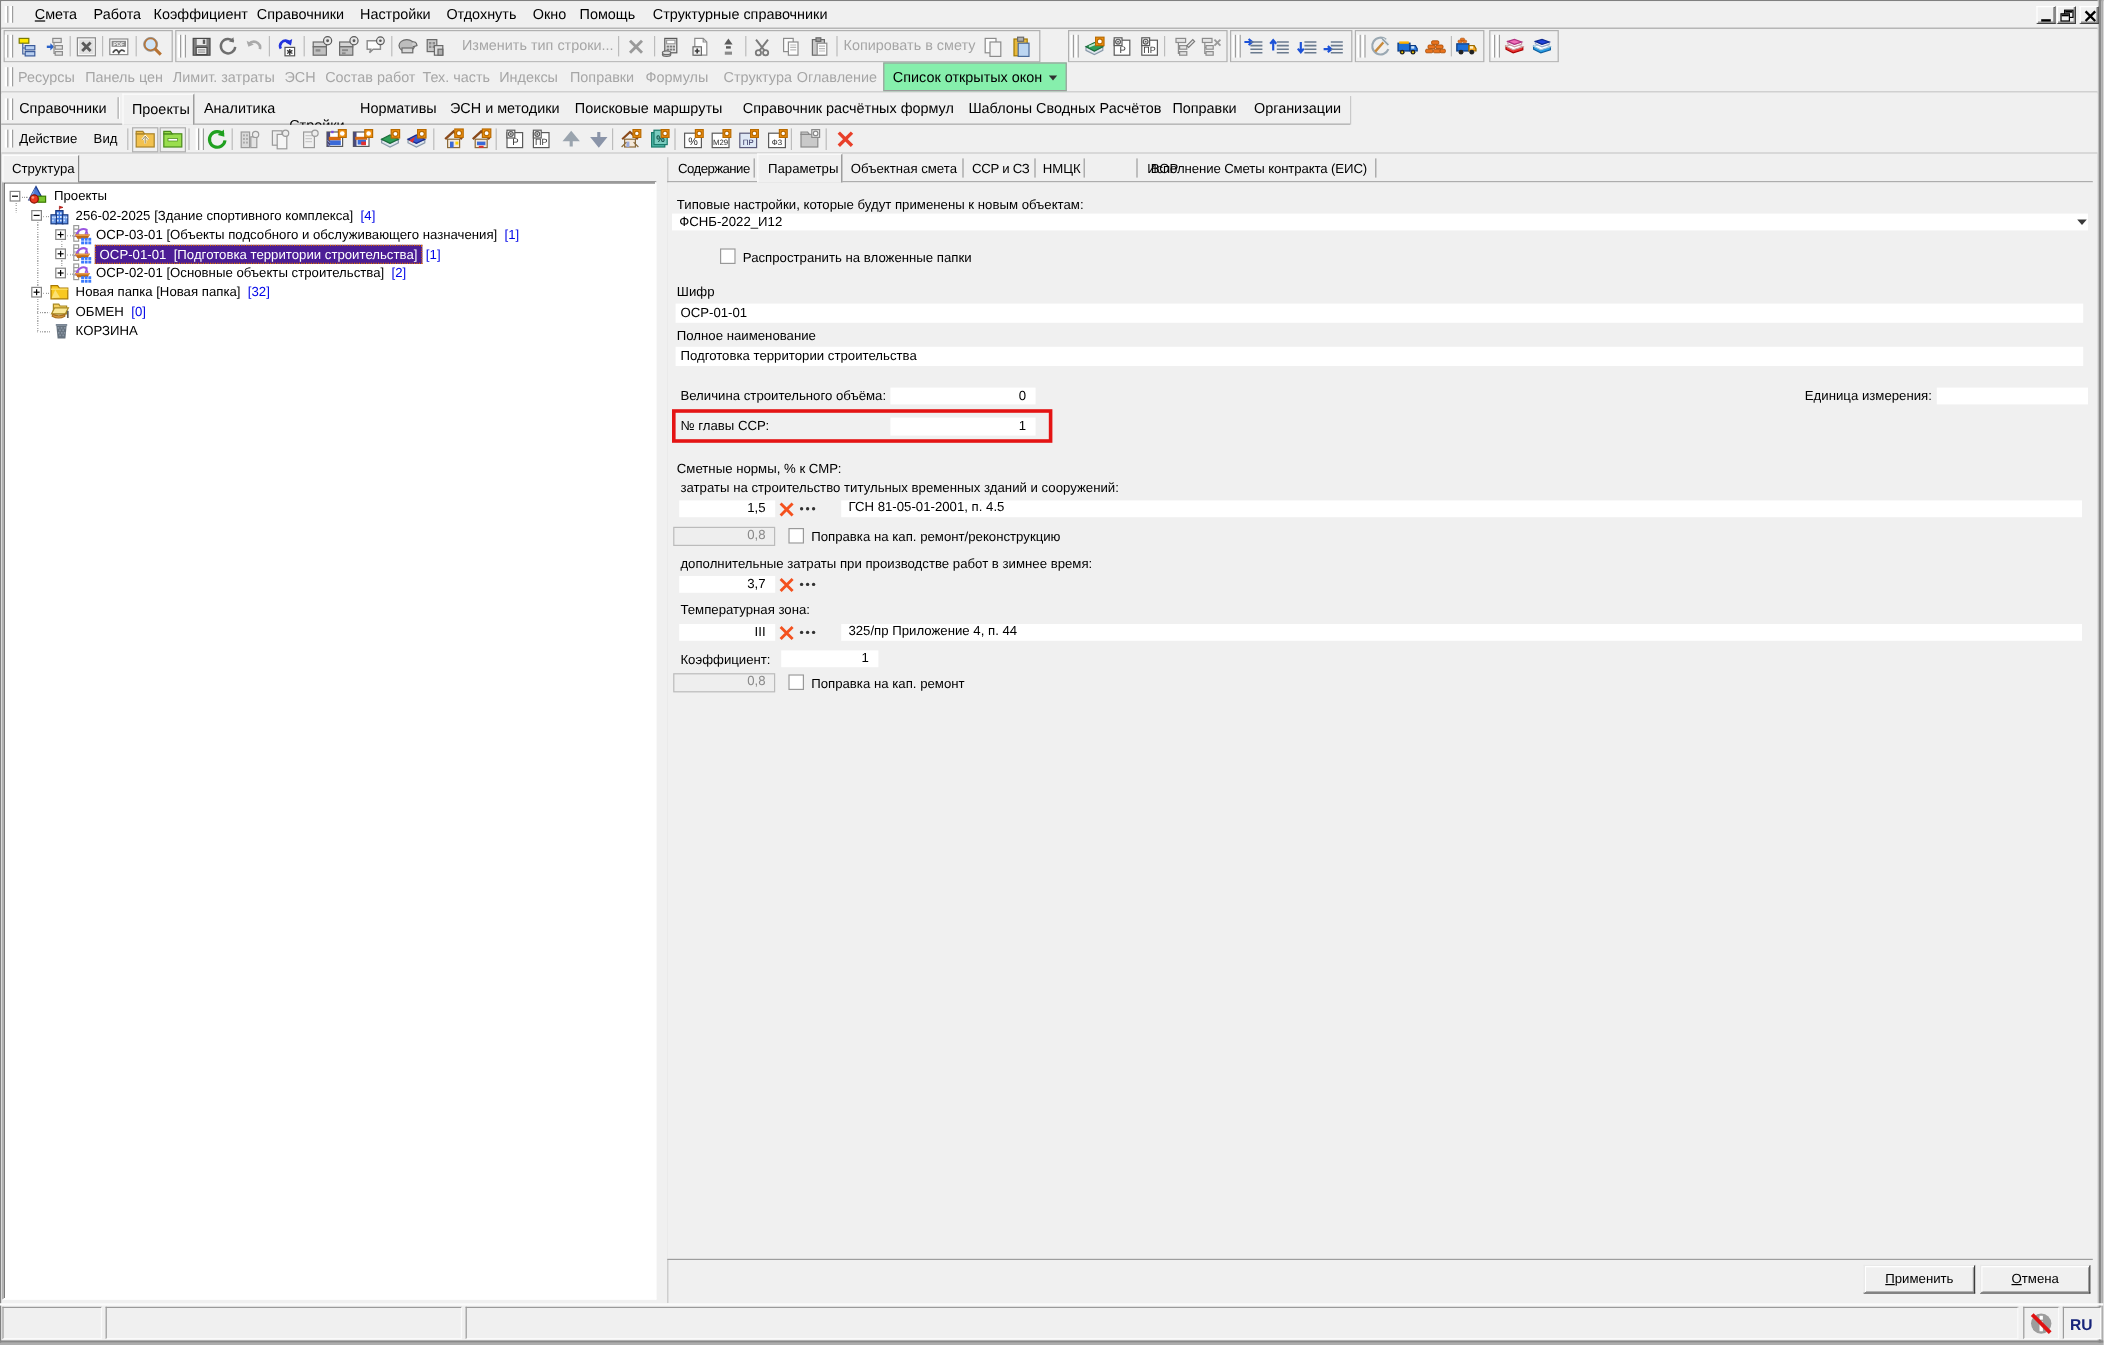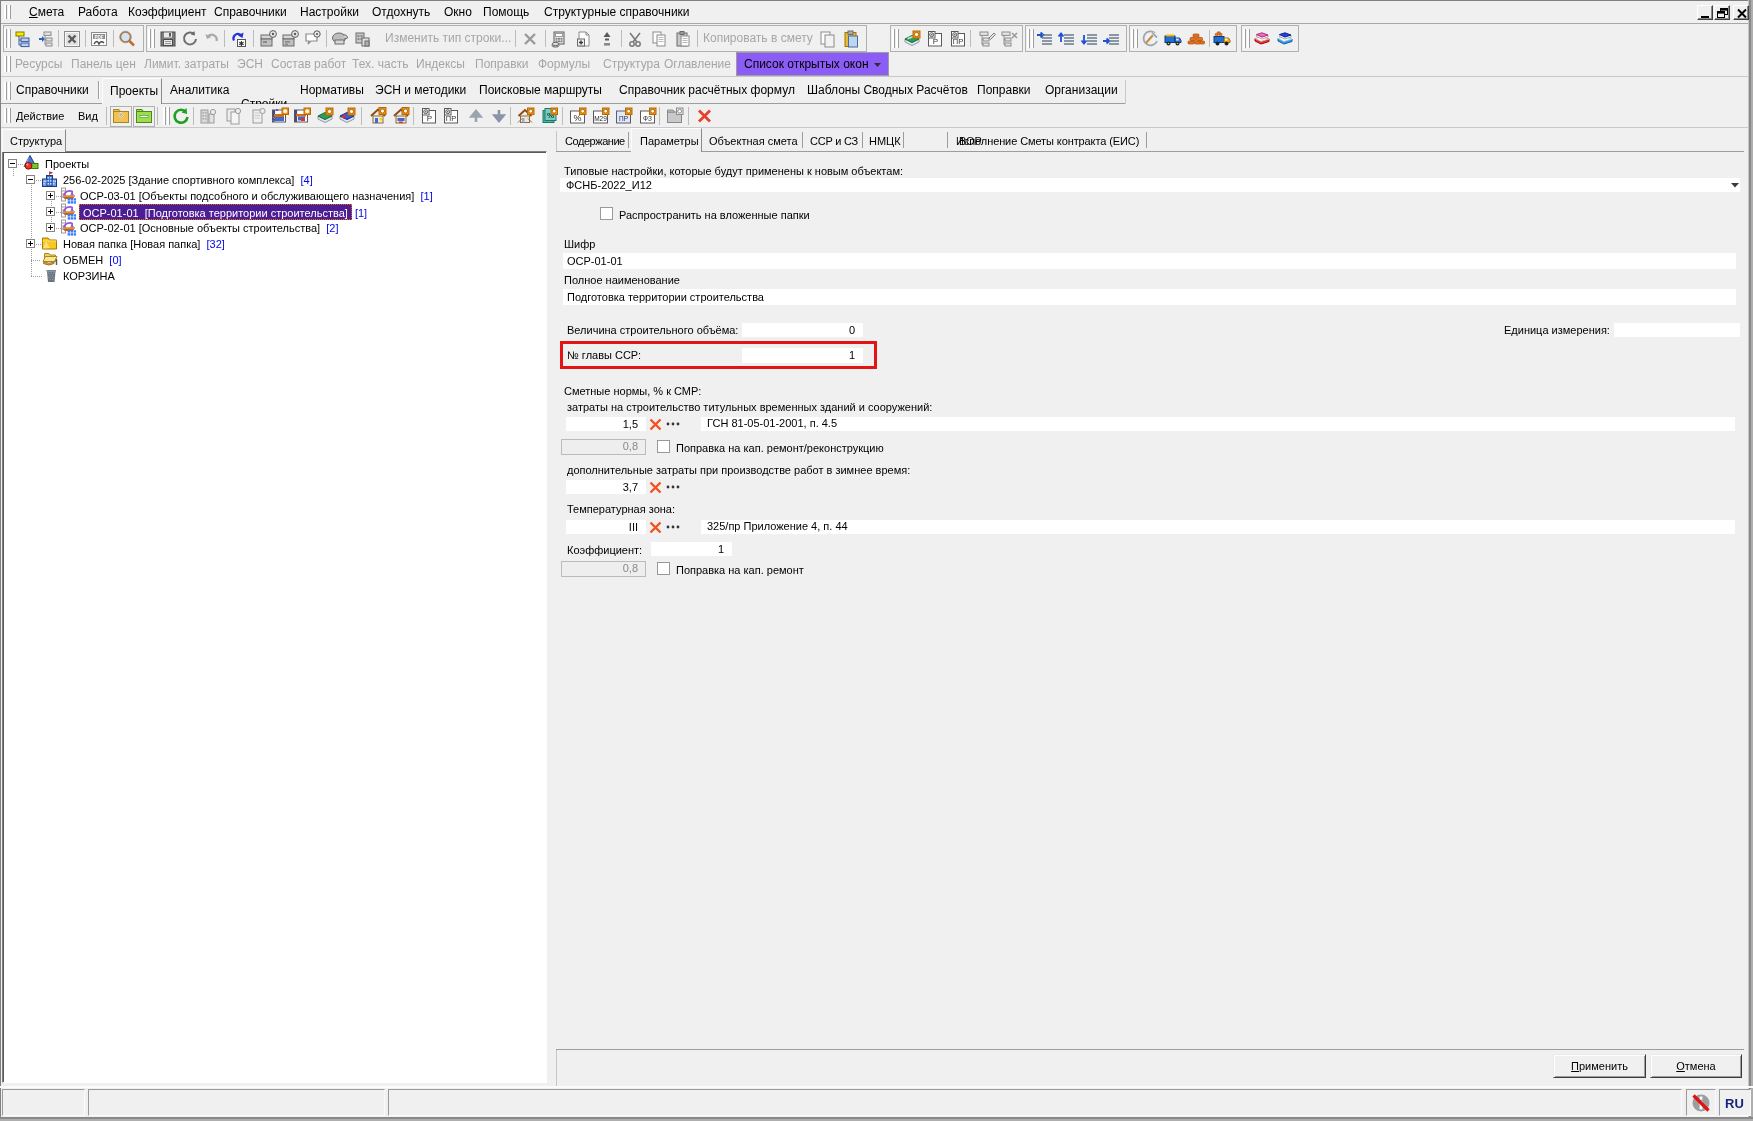--- a/index.html
+++ b/index.html
@@ -414,21 +414,21 @@
 <span class="lbl gray" style="left:70px;top:6px;">Панель цен</span>
 <span class="lbl gray" style="left:143px;top:6px;">Лимит. затраты</span>
 <span class="lbl gray" style="left:236px;top:6px;">ЭСН</span>
 <span class="lbl gray" style="left:270px;top:6px;">Состав работ</span>
 <span class="lbl gray" style="left:351px;top:6px;">Тех. часть</span>
 <span class="lbl gray" style="left:415px;top:6px;">Индексы</span>
 <span class="lbl gray" style="left:474px;top:6px;">Поправки</span>
 <span class="lbl gray" style="left:537px;top:6px;">Формулы</span>
 <span class="lbl gray" style="left:602px;top:6px;">Структура</span>
 <span class="lbl gray" style="left:663px;top:6px;">Оглавление</span>
-<div class="abs" style="left:735px;top:0px;width:153px;height:24px;border:1px solid #9d9d9d;background:#8b5cf6;">
+<div class="abs" style="left:735px;top:0px;width:153px;height:24px;border:1px solid #9d9d9d;background:#86efac;">
 <span class="lbl" style="left:7px;top:5px;">Список открытых окон</span>
 <svg class="abs" style="left:137px;top:10px;" width="8" height="4">
         <path d="M0 0 L7 0 L3.5 4 Z" fill="#303030"></path>
       </svg>
 </div>
 </div>
 <div class="abs" style="left:1px;top:78px;width:1747px;height:26px;background:#f0f0f0;">
 <div class="abs" style="left:0;top:25px;width:1124px;height:1px;background:#9d9d9d;"></div>
 <div class="abs" style="left:1124px;top:2px;width:1px;height:24px;background:#c9c9c9;"></div>
 <div class="grip" style="left:3px;"></div>

